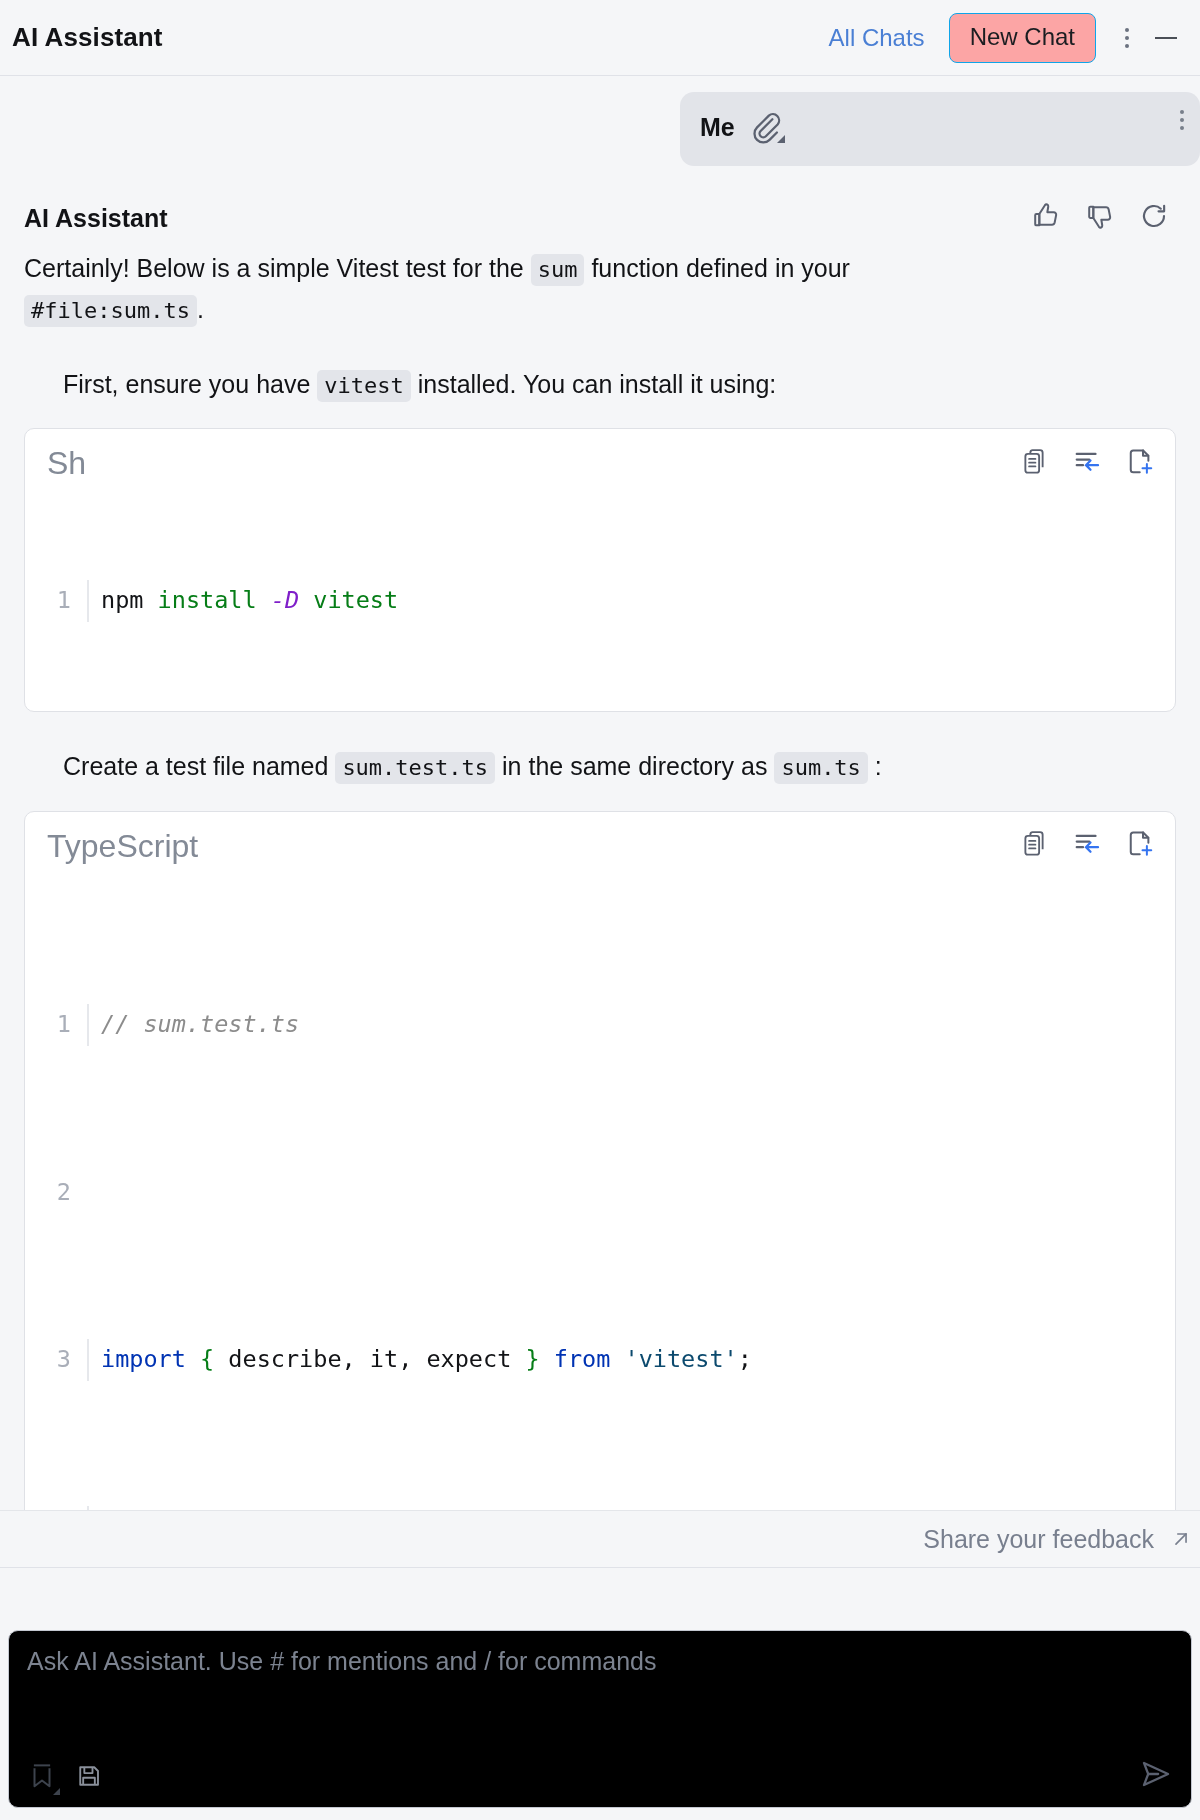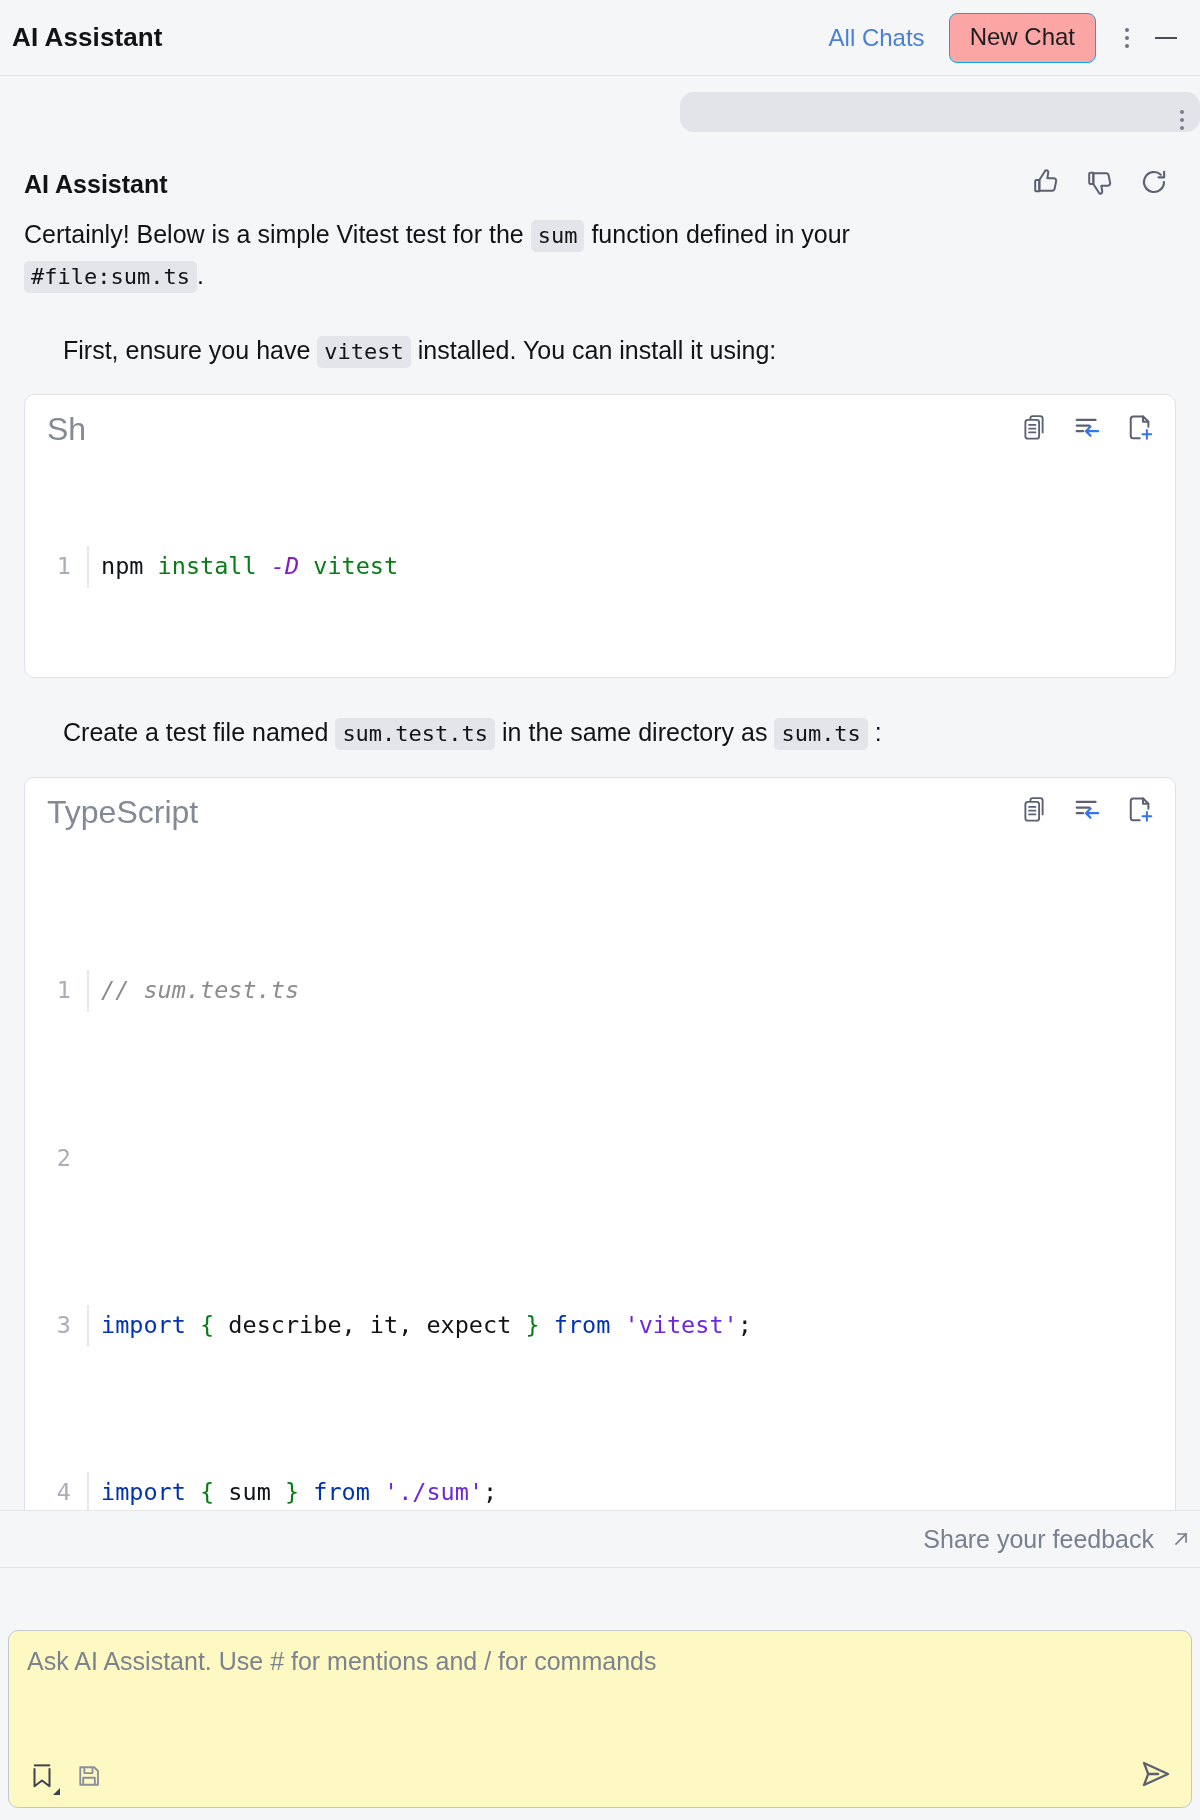--- a/index.html
+++ b/index.html
@@ -136,21 +136,21 @@
   }
   .guide {
     width: 2px; min-width: 2px; align-self: stretch;
     background: #e6e8ec; margin-right: 12px;
   }
   .guide.blank { background: transparent; }
   .codetext { flex: 1; color: #121316; }
 
   
   .kw  { color: #0033b3; }
-  .str { color: #6d28d9; }
+  .str { color: #0c4a6e; }
   .grn { color: #067d17; }
   .cmt { color: #8c8c8c; font-style: italic; }
   .purp{ color: #7f1ec9; font-style: italic; }
 
   
   .feedback-bar {
     position: absolute; left: 0; right: 0; bottom: 252px;
     height: 58px;
     display: flex; align-items: center; justify-content: flex-end;
     padding-right: 8px;
@@ -160,21 +160,21 @@
   }
   .feedback-link {
     font-size: 25px; color: #787f8e; cursor: pointer;
     display: flex; align-items: center; gap: 16px;
   }
 
   
   .inputwrap {
     position: absolute; left: 8px; right: 8px; bottom: 12px;
     height: 178px;
-    background: #fef9c3;
+    background: #000000;
     border: 1px solid #c3c7d0;
     border-radius: 10px;
     padding: 16px 18px 12px 18px;
     display: flex; flex-direction: column;
   }
   .input-placeholder {
     font-size: 25px; color: #7c8390; flex: 1;
   }
   .input-bottom { display: flex; align-items: flex-end; justify-content: space-between; }
   .input-left { display: flex; align-items: center; gap: 18px; }
@@ -201,20 +201,29 @@
     </div>
   <div class="minimize">
       <i></i>
     </div>
 </div>
 
 <div class="chat">
 
   <div class="user-row">
     <div class="user-bubble">
+      <div class="user-head">
+        <span class="user-name">Me</span>
+        <span class="attach-wrap">
+          <svg width="34" height="34" viewBox="0 0 24 24" fill="none" stroke="#5b6170" stroke-width="1.6" stroke-linecap="round" stroke-linejoin="round">
+            <path d="M16.5 6.5L8.2 14.8a2.6 2.6 0 0 0 3.7 3.7l8.3-8.3a4.4 4.4 0 0 0-6.2-6.2l-8.3 8.3a6.2 6.2 0 0 0 8.8 8.8l5.2-5.2"></path>
+          </svg>
+          <span class="attach-caret"></span>
+        </span>
+      </div>
       <div class="user-kebab">
           <i></i>
           <i></i>
           <i></i>
         </div>
     </div>
   </div>
 
   <div class="assistant">
 

